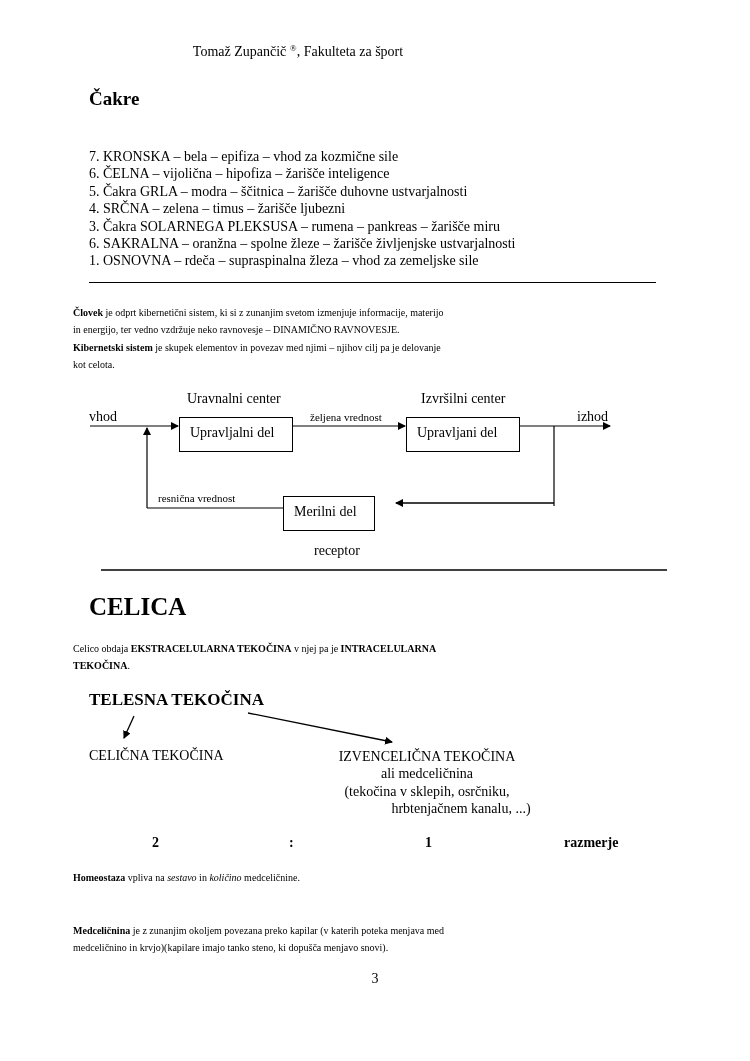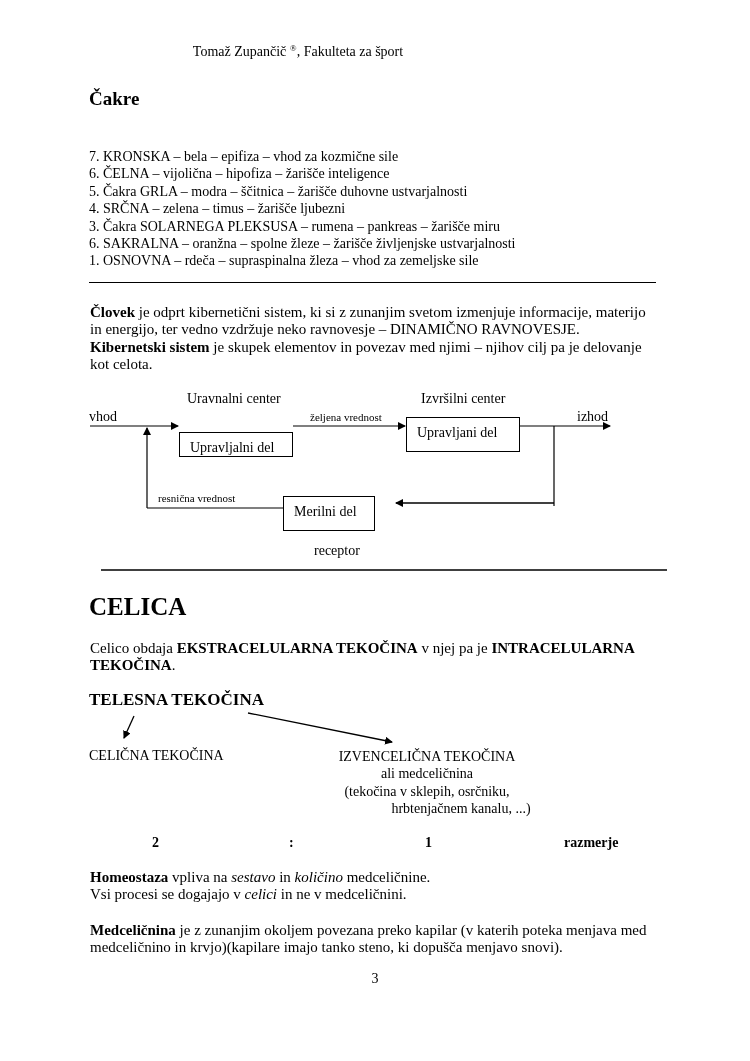--- a/index.html
+++ b/index.html
@@ -8,21 +8,21 @@
     font-family: "Liberation Serif", "DejaVu Serif", serif;
     color: #000;
   }
   .abs { position: absolute; white-space: nowrap; }
   .header { top: 44px; left: 0; width: 596px; text-align: center; font-size: 14px; }
   .header sup { font-size: 9px; vertical-align: 5px; line-height: 0; }
   .h-cakre { top: 88px; left: 89px; font-size: 19px; font-weight: bold; }
   .chakra-list { top: 148px; left: 89px; font-size: 14px; line-height: 17.4px; }
   .chakra-list div { white-space: nowrap; }
   .hr { position: absolute; height: 0; border-top: 1.3px solid #000; }
-  .para { left: 90px; font-size: 15px; line-height: 17.4px; white-space: nowrap; }
+  .para { left: 73px; font-size: 10px; line-height: 17.4px; white-space: nowrap; }
   .small { font-size: 11px; }
   .box {
     position: absolute; border: 1px solid #000; background: #fff;
     font-size: 14px; box-sizing: border-box; padding-left: 10px; line-height: 30px;
   }
   .h-celica { top: 593px; left: 89px; font-size: 25px; font-weight: bold; }
   .h-telesna { top: 690px; left: 89px; font-size: 17px; font-weight: bold; }
   .center { text-align: center; }
   .b { font-weight: bold; }
   .i { font-style: italic; }
@@ -80,21 +80,21 @@
 
   <line x1="134" y1="716" x2="124" y2="738" stroke="#000" stroke-width="1.3" marker-end="url(#ah)"></line>
   <line x1="248" y1="713" x2="392" y2="742" stroke="#000" stroke-width="1.3" marker-end="url(#ah)"></line>
 </svg>
 
 <div class="abs" style="top:391px; left:187px; font-size:14px;">Uravnalni center</div>
 <div class="abs" style="top:391px; left:421px; font-size:14px;">Izvršilni center</div>
 <div class="abs" style="top:409px; left:89px; font-size:14px;">vhod</div>
 <div class="abs" style="top:409px; left:577px; font-size:14px;">izhod</div>
 <div class="abs small" style="top:411px; left:310px;">željena vrednost</div>
-<div class="box" style="top:432px; left:179px; width:114px; height:25px;"><span>Upravljalni del</span></div>
+<div class="box" style="top:417px; left:179px; width:114px; height:35px;"><span>Upravljalni del</span></div>
 <div class="box" style="top:417px; left:406px; width:114px; height:35px;"><span>Upravljani del</span></div>
 <div class="abs small" style="top:492px; left:158px;">resnična vrednost</div>
 <div class="box" style="top:496px; left:283px; width:92px; height:35px;"><span>Merilni del</span></div>
 <div class="abs" style="top:543px; left:314px; font-size:14px;">receptor</div>
 
 <div class="abs h-celica">CELICA</div>
 <div class="abs para" style="top:640px;">
   <div>
     <span>Celico obdaja </span><span class="b">EKSTRACELULARNA TEKOČINA</span><span> v njej pa je </span><span class="b">INTRACELULARNA</span>
   </div>
@@ -110,21 +110,20 @@
   <div style="padding-left:68px;">hrbtenjačnem kanalu, ...)</div>
 </div>
 
 <div class="abs b" style="top:835px; left:152px; font-size:14px;">2</div>
 <div class="abs b" style="top:835px; left:289px; font-size:14px;">:</div>
 <div class="abs b" style="top:835px; left:425px; font-size:14px;">1</div>
 <div class="abs b" style="top:835px; left:564px; font-size:14px;">razmerje</div>
 
 <div class="abs para" style="top:869px;">
   <div><span class="b">Homeostaza</span><span> vpliva na </span><span class="i">sestavo</span><span> in </span><span class="i">količino</span><span> medceličnine.</span></div>
-  <div><span>Vsi procesi se dogajajo v </span><span class="i">celici</span><span> in ne v medceličnini.</span></div>
 </div>
 
 <div class="abs para" style="top:922px;">
   <div><span class="b">Medceličnina</span><span> je z zunanjim okoljem povezana preko kapilar (v katerih poteka menjava med</span></div>
   <div>medceličnino in krvjo)(kapilare imajo tanko steno, ki dopušča menjavo snovi).</div>
 </div>
 
 <div class="abs" style="top:971px; left:0; width:750px; text-align:center; font-size:14px;">3</div>
 
 </body></html>

